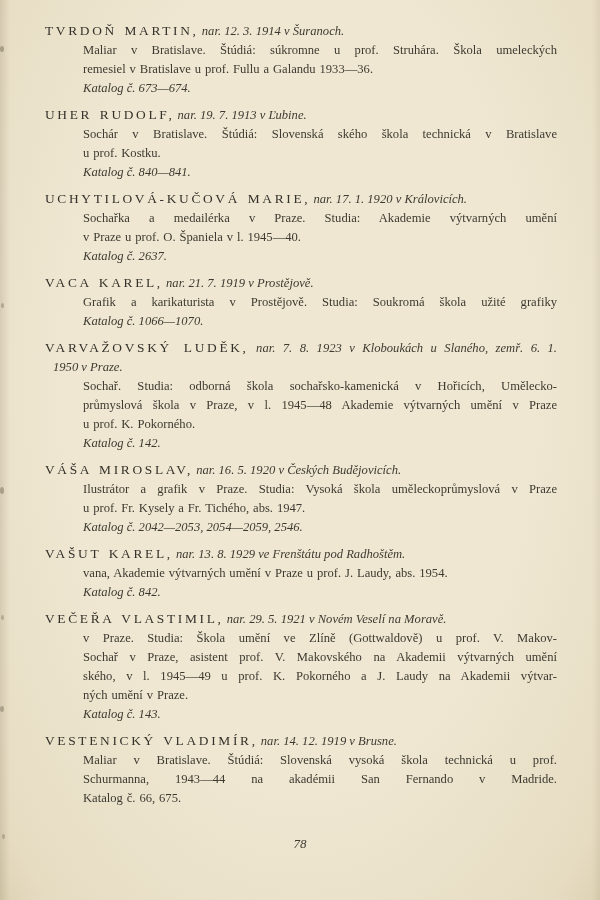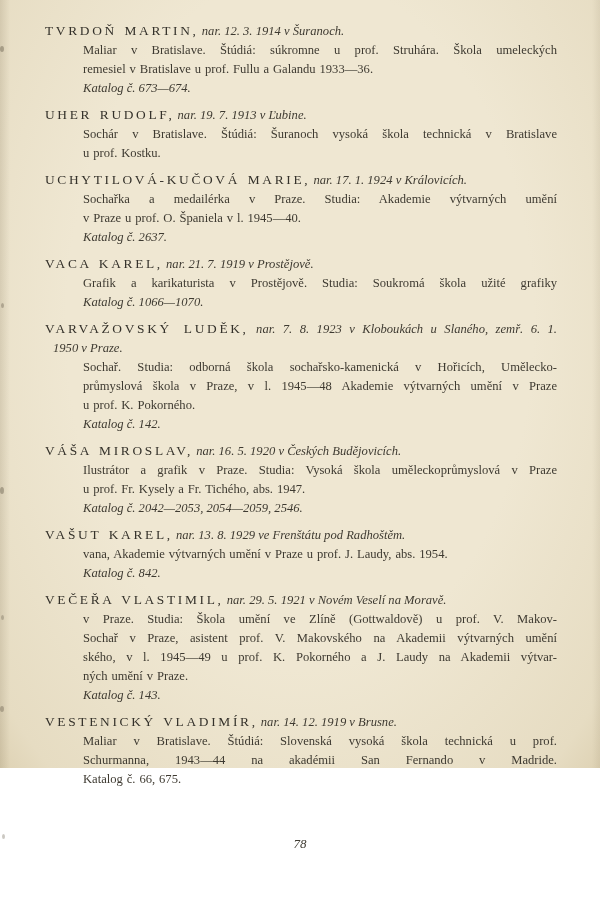--- a/index.html
+++ b/index.html
@@ -3,21 +3,21 @@
 <meta charset="utf-8">
 <style>
   html, body { margin: 0; padding: 0; }
   body {
     width: 600px; height: 900px;
     font-family: "Liberation Serif", "DejaVu Serif", serif;
     overflow: hidden;
   }
   .page {
     position: relative;
-    width: 600px; height: 768px;
+    width: 600px; height: 900px;
     box-sizing: border-box;
     padding: 21px 43px 0 45px;
     background:
       linear-gradient(90deg, rgba(120,105,75,0.18) 0px, rgba(120,105,75,0.0) 10px),
       linear-gradient(270deg, rgba(120,105,75,0.10) 0px, rgba(120,105,75,0.0) 8px),
       radial-gradient(ellipse at 50% 42%, #efe7d2 55%, #e6dcc2 92%, #ded2b4 100%);
     background-color: #ece4ce;
     color: #3e3a31;
   }
   .entry { margin-bottom: 7px; }
@@ -72,27 +72,28 @@
           <div class="bline just">Maliar v Bratislave. Štúdiá: súkromne u prof. Struhára. Škola umeleckých</div>
           <div class="bline">remesiel v Bratislave u prof. Fullu a Galandu 1933—36.</div>
         </div>
     <div class="catalog">Katalog č. 673—674.</div>
   </div>
 
   <div class="entry">
     <div class="head"><span class="name">UHER RUDOLF,</span><span class="dates"> nar. 19. 7. 1913 v Ľubine.</span></div>
 
     <div class="body">
-          <div class="bline just">Sochár v Bratislave. Štúdiá: Šuranoch vysoká škola technická v Bratislave</div>
+          <div class="bline just">Sochár v Bratislave. Štúdiá: Slovenská ského škola technická v Bratislave</div>
           <div class="bline">u prof. Kostku.</div>
         </div>
+    <div class="catalog">Katalog č. 840—841.</div>
   </div>
 
   <div class="entry">
-    <div class="head"><span class="name">UCHYTILOVÁ-KUČOVÁ MARIE,</span><span class="dates"> nar. 17. 1. 1924 v Královicích.</span></div>
+    <div class="head"><span class="name">UCHYTILOVÁ-KUČOVÁ MARIE,</span><span class="dates"> nar. 17. 1. 1920 v Královicích.</span></div>
 
     <div class="body">
           <div class="bline just">Sochařka a medailérka v Praze. Studia: Akademie výtvarných umění</div>
           <div class="bline">v Praze u prof. O. Španiela v l. 1945—40.</div>
         </div>
     <div class="catalog">Katalog č. 2637.</div>
   </div>
 
   <div class="entry">
     <div class="head"><span class="name">VACA KAREL,</span><span class="dates"> nar. 21. 7. 1919 v Prostějově.</span></div>

